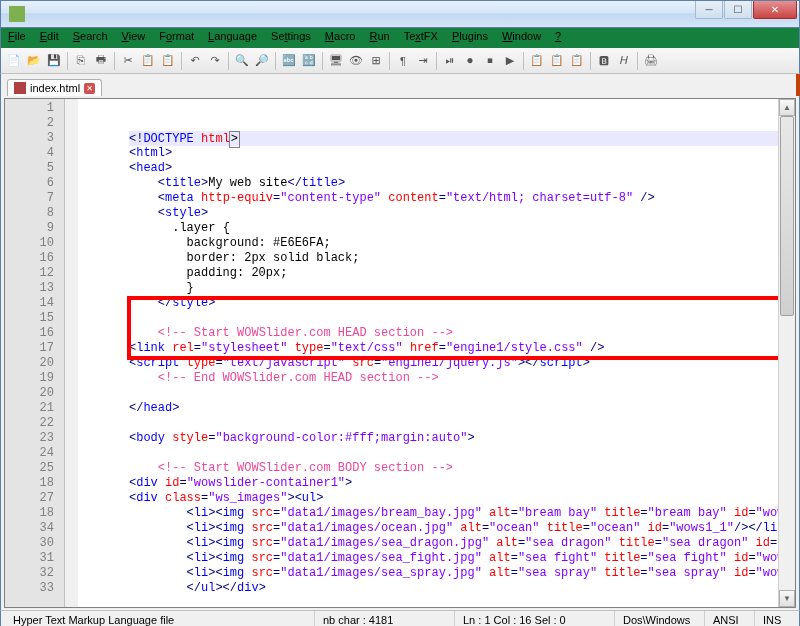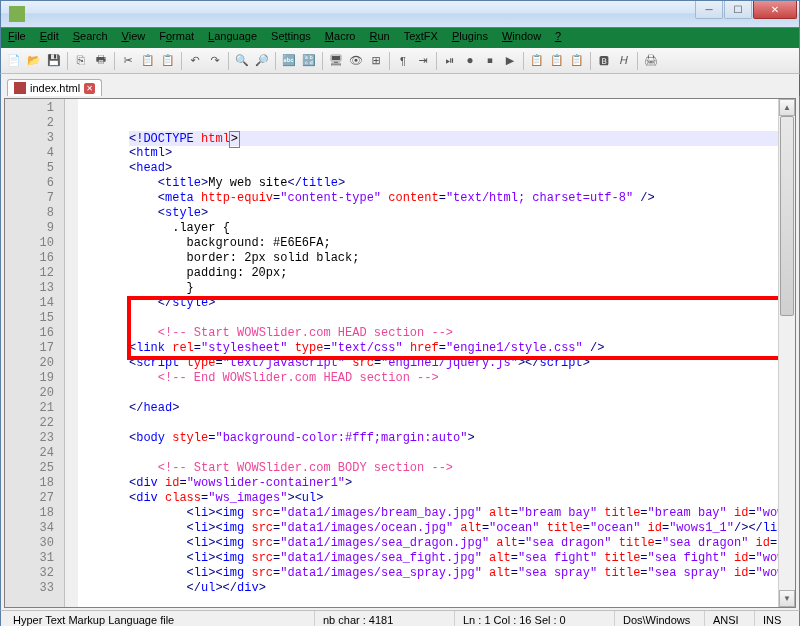--- a/index.html
+++ b/index.html
@@ -19,21 +19,21 @@
 .menubar { height: 20px; background: #15803d; display: flex; padding: 0 0; border-left: 1px solid #5a7fa8; border-right: 1px solid #5a7fa8; }
 .menu-item { padding: 2px 7px; cursor: default; }
 .menu-item u { text-decoration: underline; }
 
 
 .toolbar { height: 26px; background: linear-gradient(#f8f8f8, #e8e8e8); border-bottom: 1px solid #c0c0c0; display: flex; align-items: center; padding: 0 4px; gap: 2px; border-left: 1px solid #5a7fa8; border-right: 1px solid #5a7fa8; }
 .tb-btn { width: 18px; height: 18px; display: flex; align-items: center; justify-content: center; font-size: 11px; color: #555; }
 .tb-sep { width: 1px; height: 18px; background: #c0c0c0; margin: 0 2px; }
 
 
-.tabbar { height: 22px; background: #f0f0f0; display: flex; align-items: flex-end; padding: 0 6px; border-left: 1px solid #5a7fa8; border-right: 1px solid #c2410c; }
+.tabbar { height: 22px; background: #f0f0f0; display: flex; align-items: flex-end; padding: 0 6px; border-left: 1px solid #5a7fa8; border-right: 4px solid #c2410c; }
 .tab { display: flex; align-items: center; padding: 2px 6px; background: #fff; border: 1px solid #b0b0b0; border-bottom: none; border-radius: 3px 3px 0 0; gap: 4px; font-size: 11px; }
 .tab-icon { width: 12px; height: 12px; background: #b04040; }
 .tab-close { width: 11px; height: 11px; background: #d05050; color:#fff; font-size:8px; display:flex; align-items:center; justify-content:center; border-radius:2px; }
 
 
 .editor-wrap { display: flex; height: 510px; border: 1px solid #808080; margin: 0 3px; position: relative; background: #fff; }
 .gutter { width: 60px; background: #e4e4e4; border-right: 1px solid #c0c0c0; text-align: right; padding-right: 10px; color: #808080; font-family: "Courier New", monospace; font-size: 12px; line-height: 15px; padding-top: 2px; }
 .fold-col { width: 13px; background: #f0f0f0; }
 .code { flex: 1; font-family: "Courier New", monospace; font-size: 12px; line-height: 15px; padding: 2px 0 0 4px; white-space: pre; overflow: hidden; position: relative; margin-left: 47px; }
 .line { height: 15px; position: relative; }

